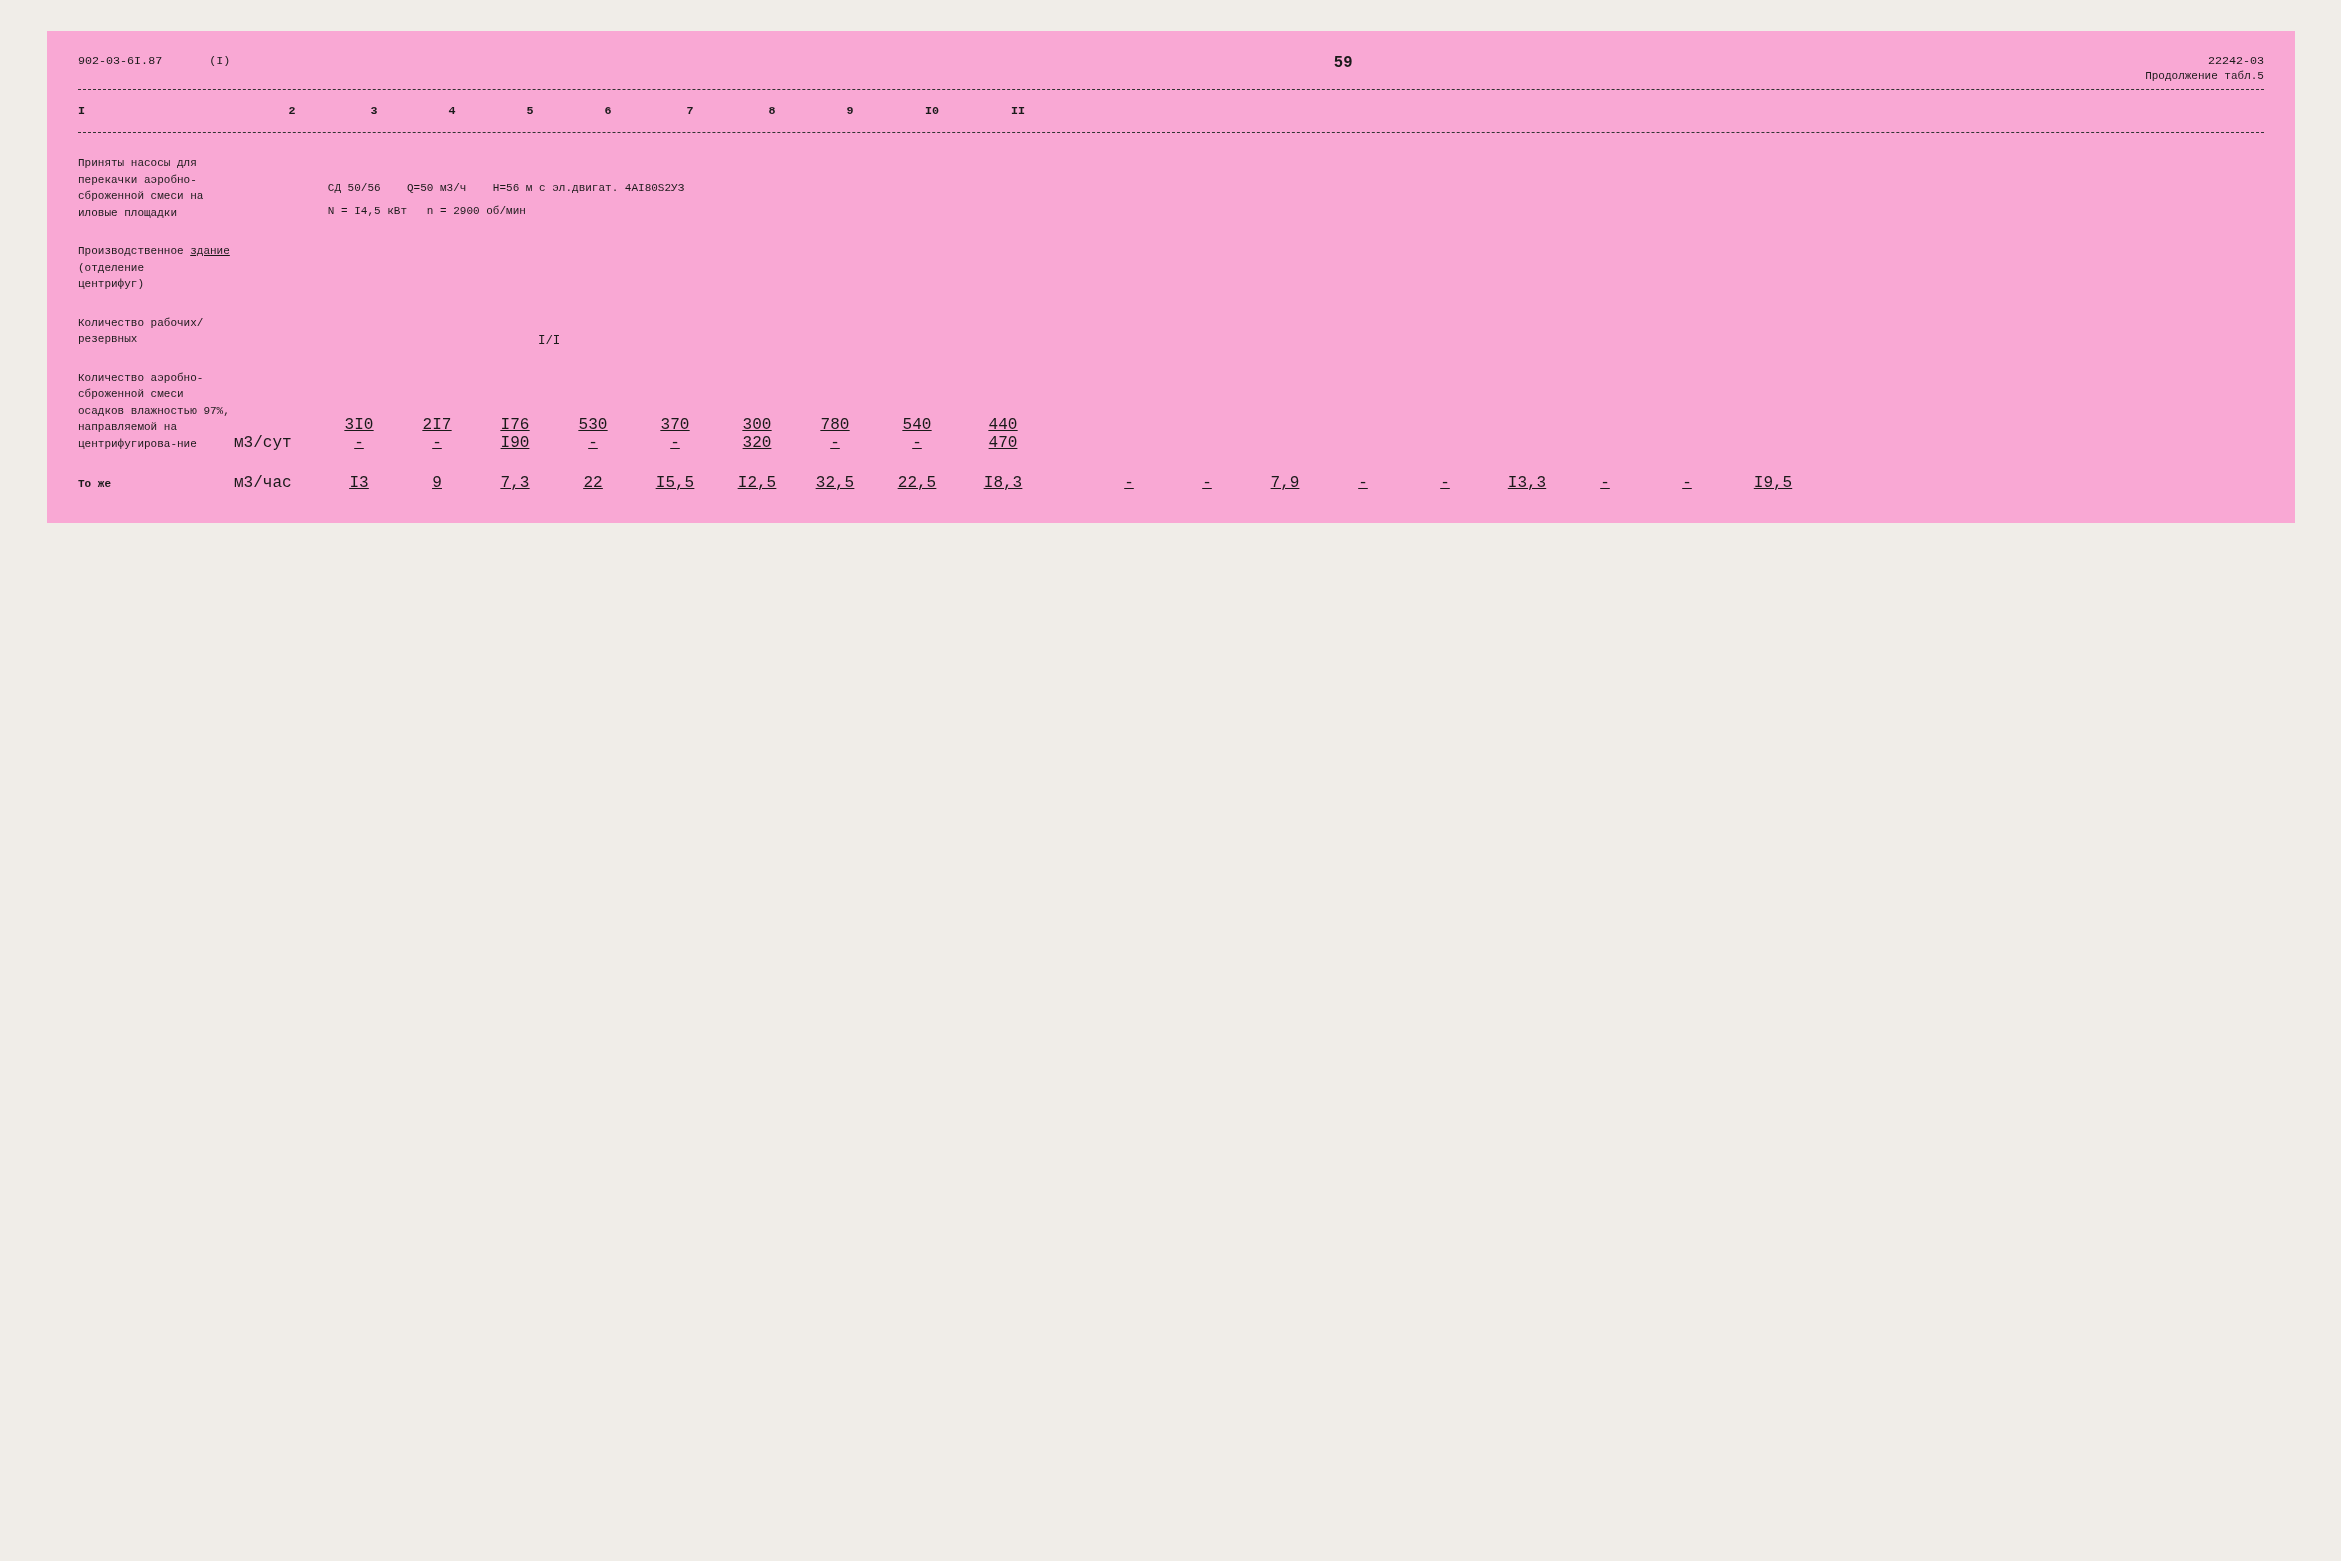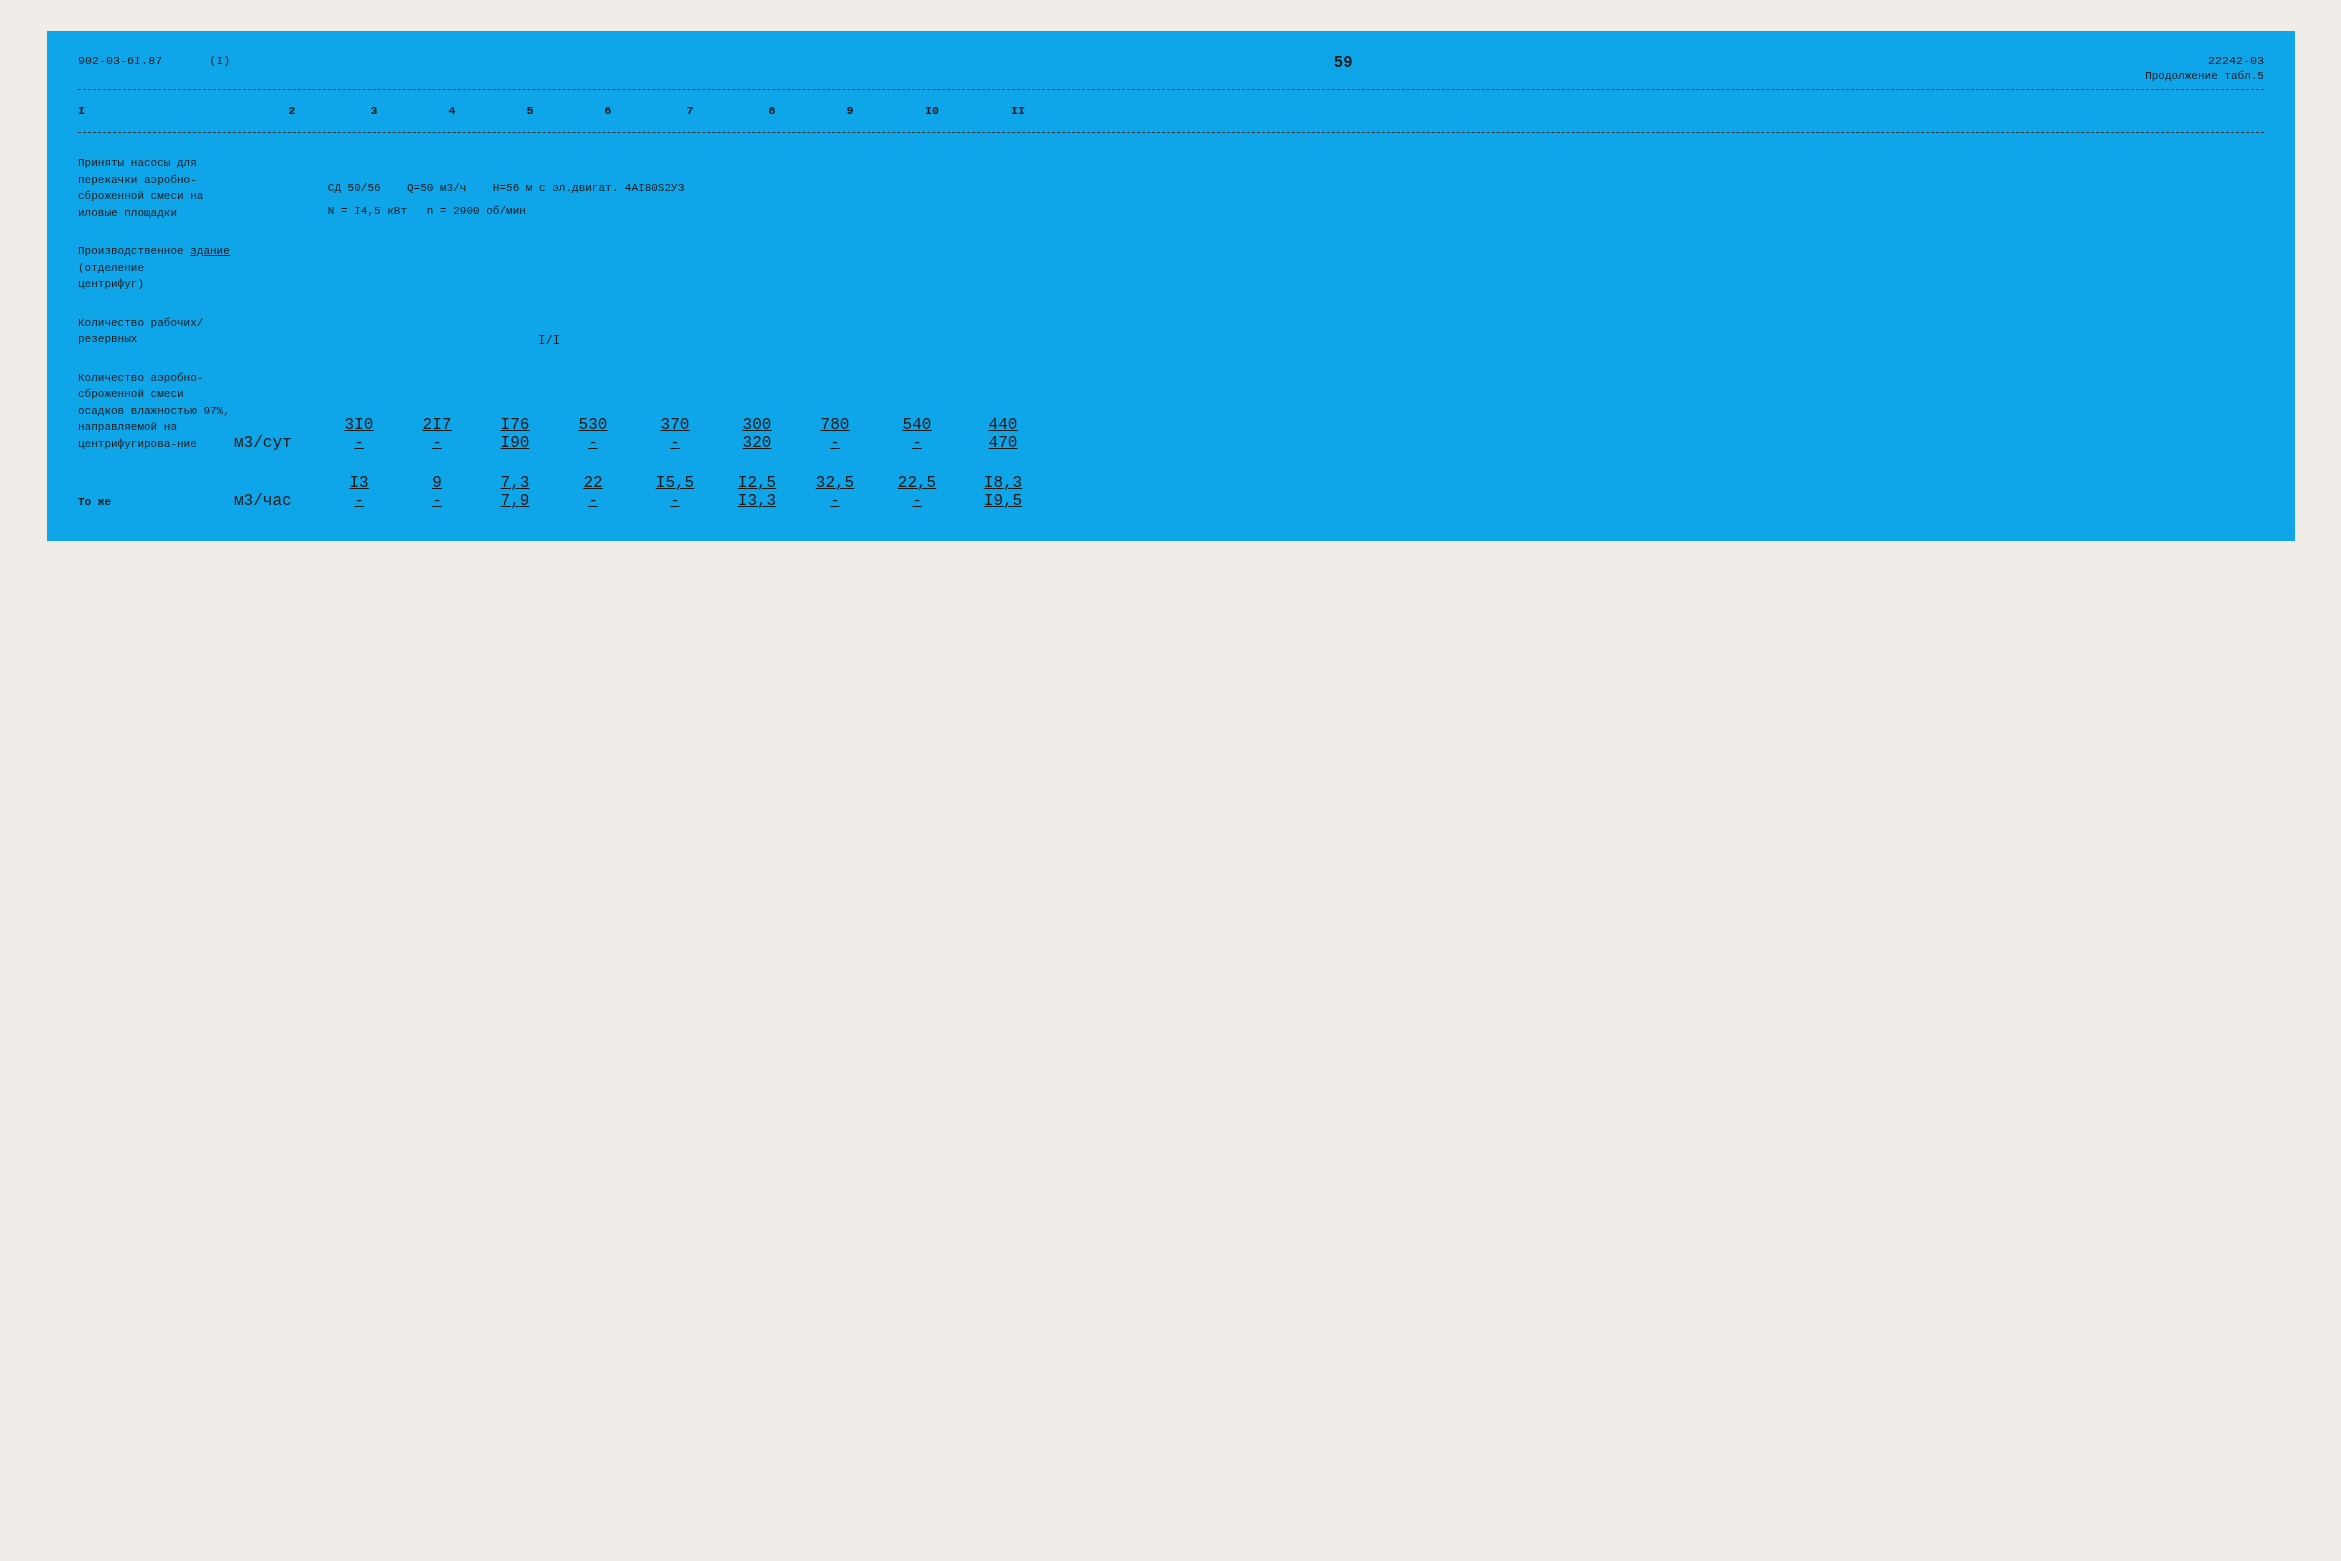--- a/index.html
+++ b/index.html
@@ -7,21 +7,21 @@
       background: #f0ede8;
       font-family: 'Courier New', Courier, monospace;
       font-size: 11px;
       color: #1a1a1a;
       width: 2342px;
       min-height: 1561px;
       padding: 31px 47px;
     }
     .page {
       width: 100%;
-      background: #0ea5e9;
+      background: #f9a8d4;
       padding: 23px 31px;
     }
     .header {
       display: flex;
       justify-content: space-between;
       align-items: flex-start;
       margin-bottom: 6.2px;
       font-size: 11.7px;
     }
     .header-left { display: flex; gap: 47px; }
@@ -213,21 +213,21 @@
         </div>
       </div>
     </div>
 
     <div class="section">
       <div class="section-row">
         <div class="col1 section-title bold">
           То же
         </div>
         <div class="unit-col">м3/час</div>
-        <div style="display:flex; flex-direction:column;">
+        <div style="display:flex; flex-direction:row;gap:44px;">
 
           <div class="row-data">
             <div class="col col3 underline">I3</div>
             <div class="col col4 underline">9</div>
             <div class="col col5 underline">7,3</div>
             <div class="col col6 underline">22</div>
             <div class="col col7 underline">I5,5</div>
             <div class="col col8 underline">I2,5</div>
             <div class="col col9 underline">32,5</div>
             <div class="col col10 underline">22,5</div>

